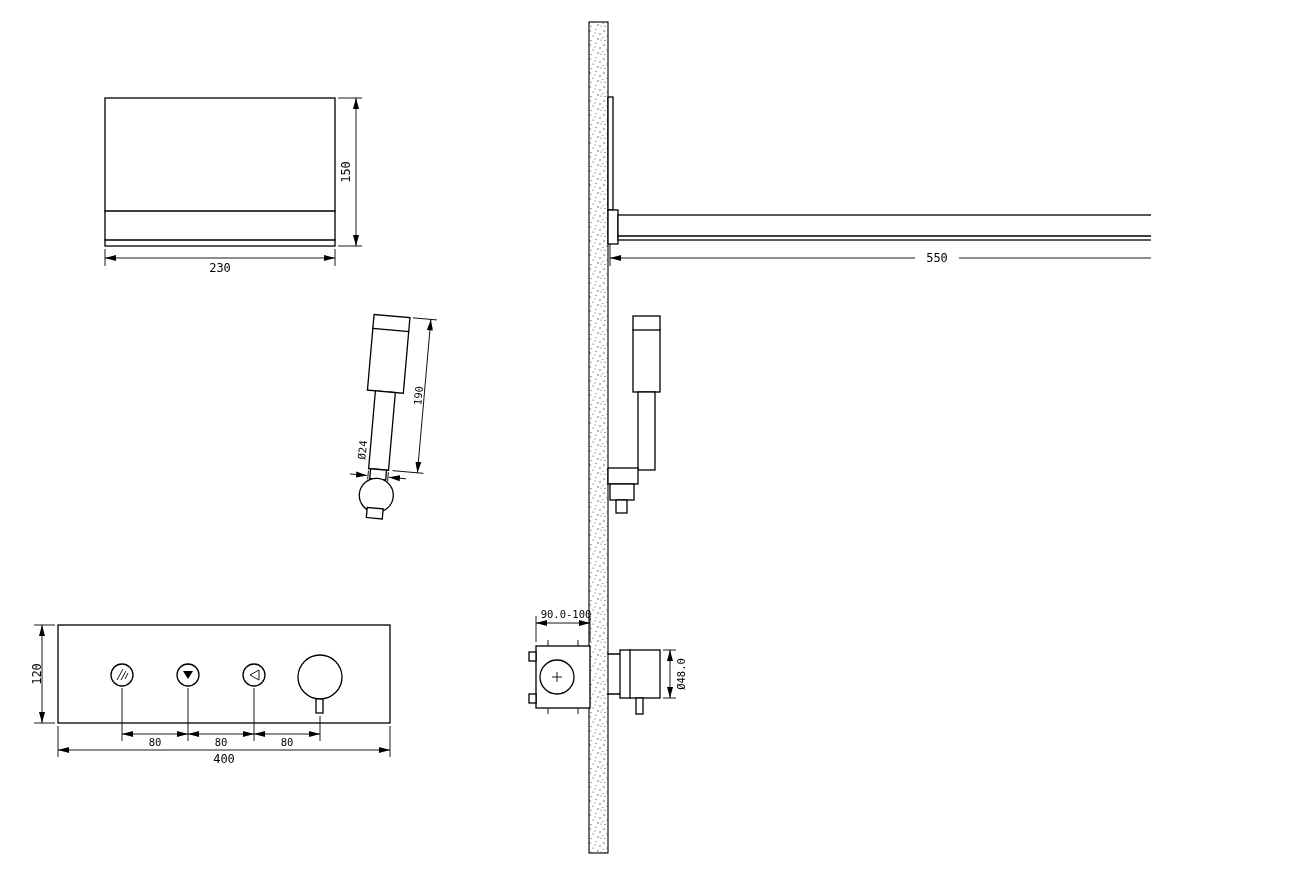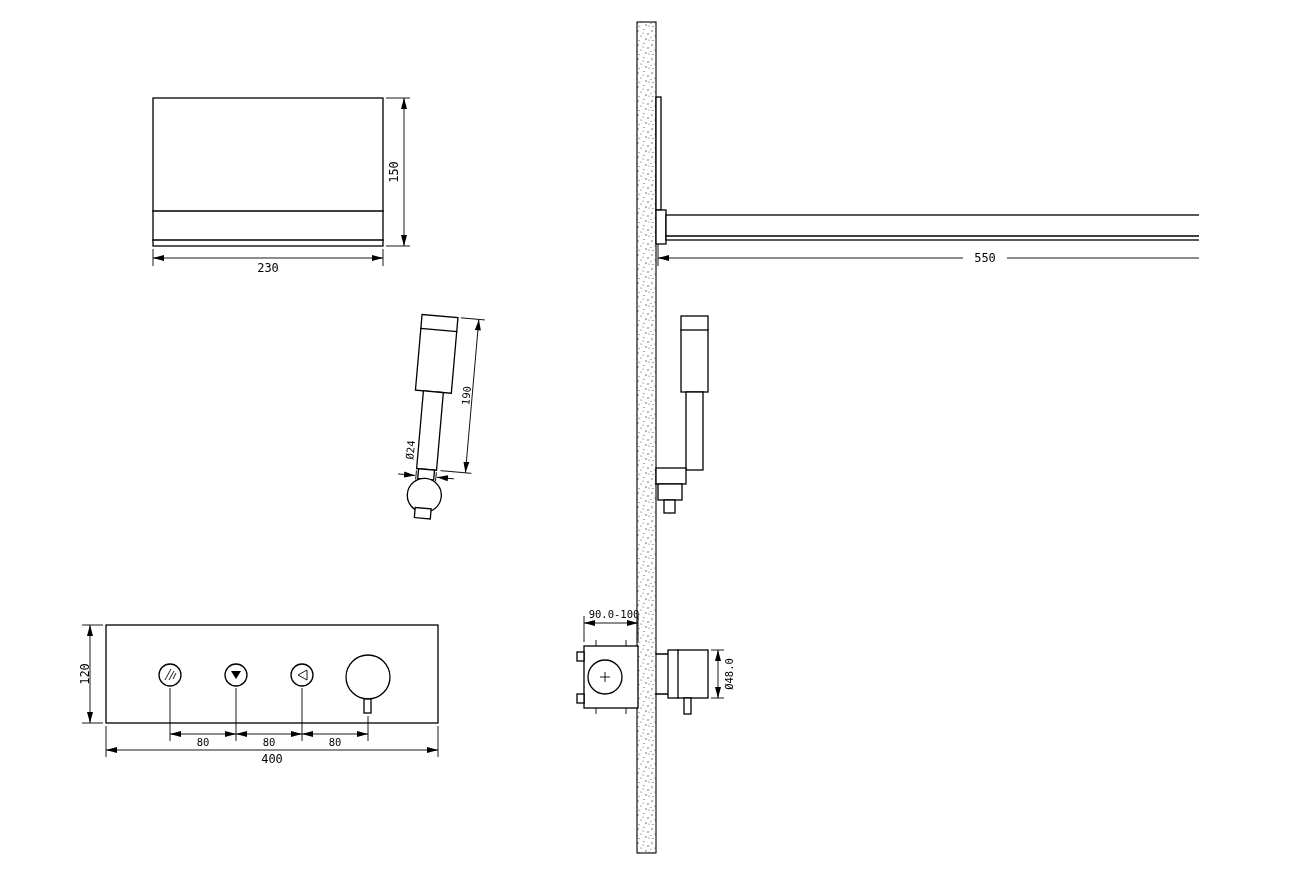--- a/index.html
+++ b/index.html
@@ -1,20 +1,19 @@
 <!DOCTYPE html>
 <html><head>
 <meta charset="utf-8">
 <style>
   html, body { margin: 0; padding: 0; background: #ffffff; }
   .canvas-wrap {
     width: 1151px; height: 875px; position: relative;
     background: #ffffff; overflow: hidden;
     font-family: "DejaVu Sans Mono", monospace;
-    padding-left: 48px;
   }
   svg { display: block; }
   .obj  { stroke: #000; stroke-width: 1.3; fill: none; stroke-linecap: square; }
   .objf { stroke: #000; stroke-width: 1.3; fill: #ffffff; stroke-linecap: square; }
   .dim  { stroke: #000; stroke-width: 0.9; fill: none; stroke-linecap: butt; }
   text.d {
     font-family: "DejaVu Sans Mono", monospace;
     font-size: 12px; fill: #000;
   }
   text.d.sm { font-size: 10.5px; }

